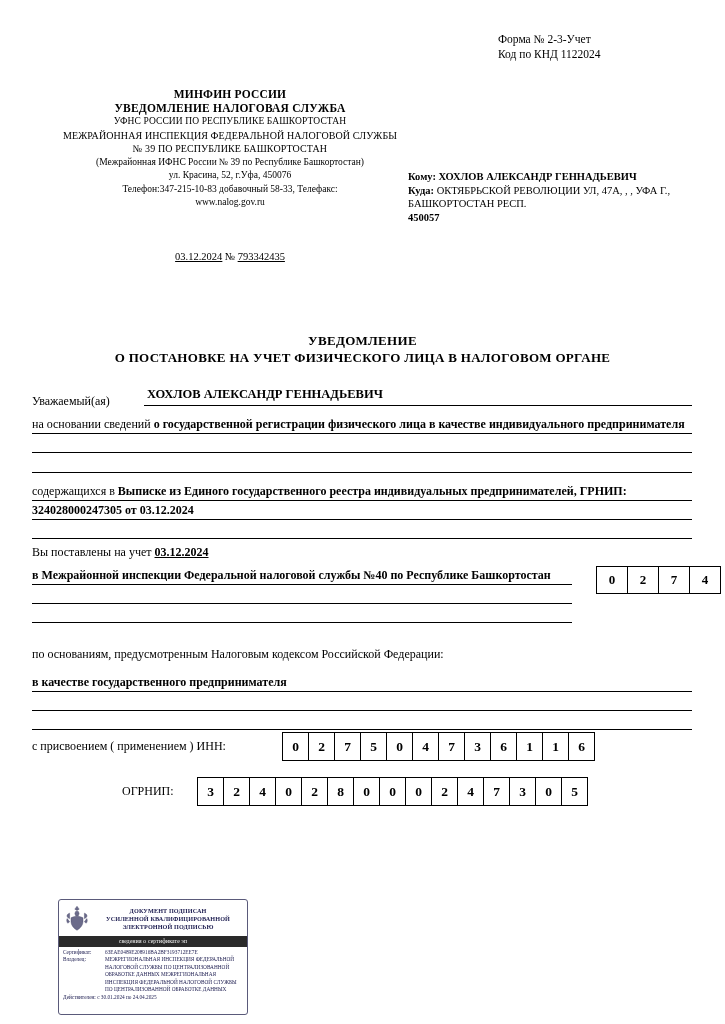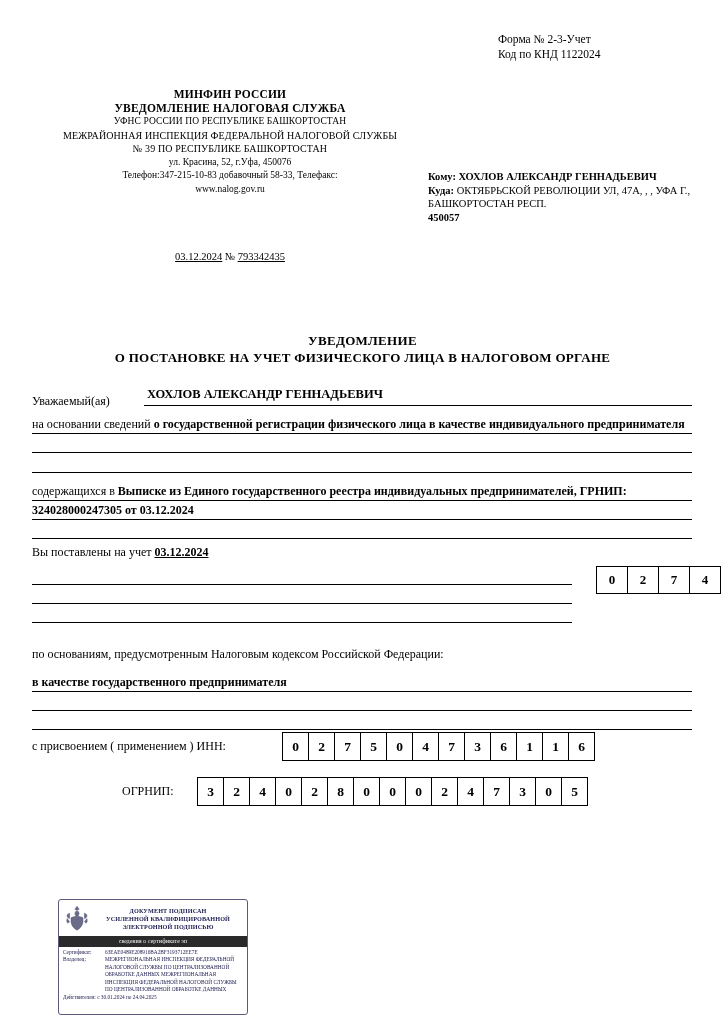--- a/index.html
+++ b/index.html
@@ -64,21 +64,20 @@
   .doc-ref .u { text-decoration: underline; }
 
   
   .addressee {
     position: absolute;
     left: 408px;
     top: 170px;
     width: 290px;
     font-size: 10.5px;
     line-height: 13.5px;
-    margin-left: 20px;
   }
   .addressee .lbl { font-weight: bold; }
   .addressee .name { font-weight: bold; }
   .addressee .zip { font-weight: bold; }
 
   
   .doc-title {
     position: absolute;
     left: 30px;
     top: 332px;
@@ -261,20 +260,21 @@
   <div class="form-code">
     <div>Форма № 2-3-Учет</div>
     <div>Код по КНД 1122024</div>
   </div>
 
   <div class="letterhead">
     <div class="lh-l1">МИНФИН РОССИИ</div>
     <div class="lh-l2">УВЕДОМЛЕНИЕ НАЛОГОВАЯ СЛУЖБА</div>
     <div class="lh-l3">УФНС РОССИИ ПО РЕСПУБЛИКЕ БАШКОРТОСТАН</div>
     <div class="lh-l4">МЕЖРАЙОННАЯ ИНСПЕКЦИЯ ФЕДЕРАЛЬНОЙ НАЛОГОВОЙ СЛУЖБЫ № 39 ПО РЕСПУБЛИКЕ БАШКОРТОСТАН</div>
+    <div class="lh-paren">(Межрайонная ИФНС России № 39 по Республике Башкортостан)</div>
     <div class="lh-addr">ул. Красина, 52, г.Уфа, 450076</div>
     <div class="lh-phone">Телефон:347-215-10-83 добавочный 58-33, Телефакс:</div>
     <div class="lh-site">www.nalog.gov.ru</div>
   </div>
 
   <div class="doc-ref">
     <span class="u">03.12.2024</span>
     <span>№</span>
     <span class="u">793342435</span>
   </div>
@@ -312,20 +312,23 @@
     <span>содержащихся в </span><span class="b">Выписке из Единого государственного реестра индивидуальных предпринимателей, ГРНИП: 324028000247305 от 03.12.2024</span>
   </div>
   <div class="uline" style="top:500px;"></div>
   <div class="uline" style="top:519px;"></div>
   <div class="blank-line" style="top:538px;"></div>
 
   <div class="para" style="left:32px; top:543px;">
     <span>Вы поставлены на учет </span><span class="b" style="text-decoration:underline;">03.12.2024</span>
   </div>
 
+  <div class="para" style="left:32px; top:566px; width:540px;">
+    <span class="b">в Межрайонной инспекции Федеральной налоговой службы №40 по Республике Башкортостан</span>
+  </div>
   <div class="uline short" style="top:584px;"></div>
   <div class="uline short" style="top:603px;"></div>
   <div class="blank-line short" style="top:622px;"></div>
 
   <div class="code-boxes" id="region-code-boxes">
     <div class="cell">0</div>
     <div class="cell">2</div>
     <div class="cell">7</div>
     <div class="cell">4</div>
   </div>

